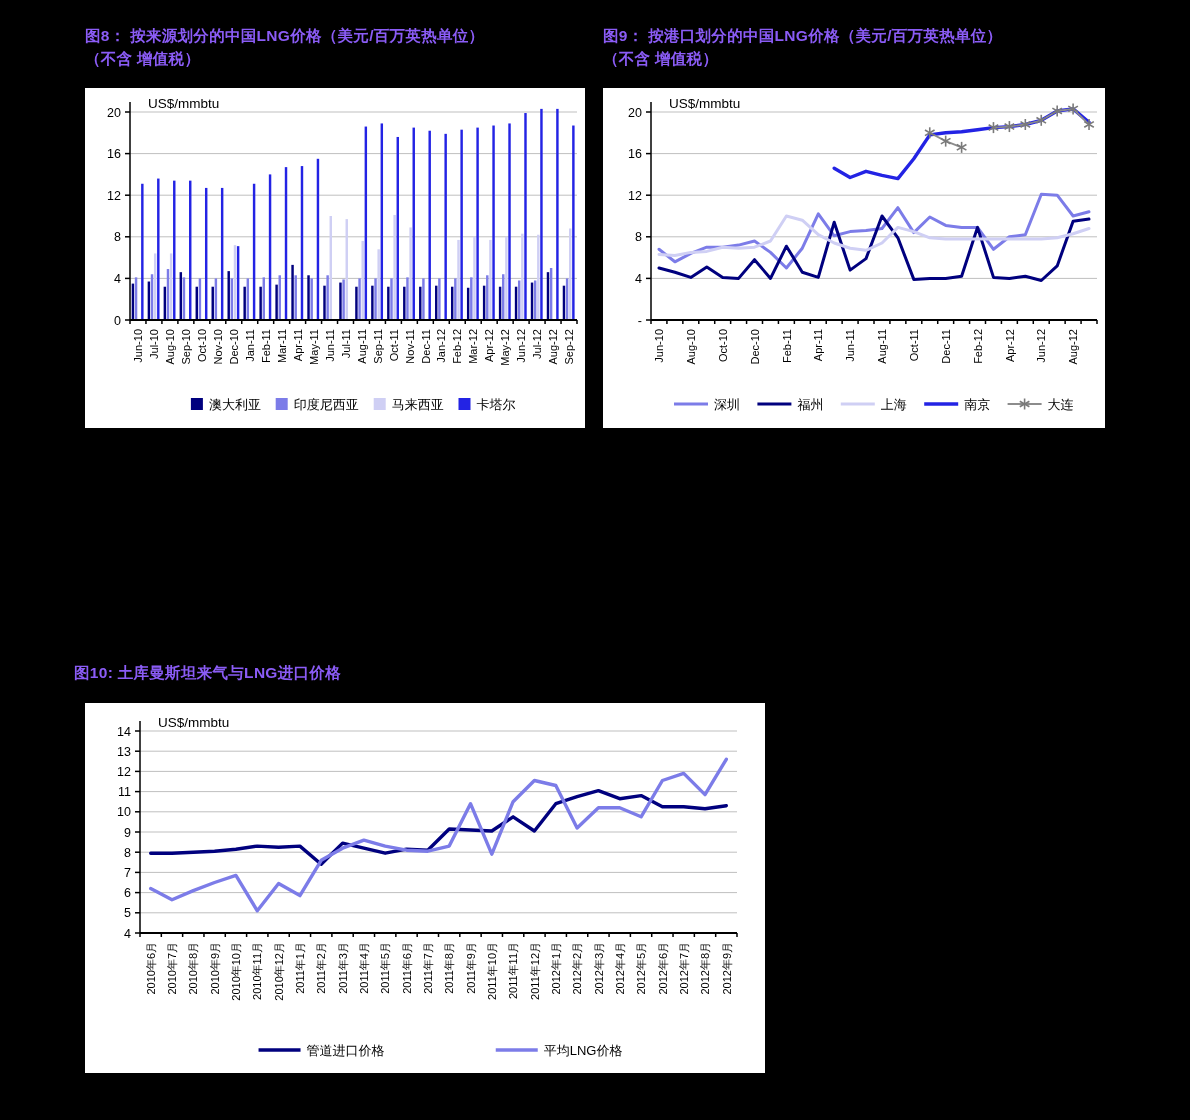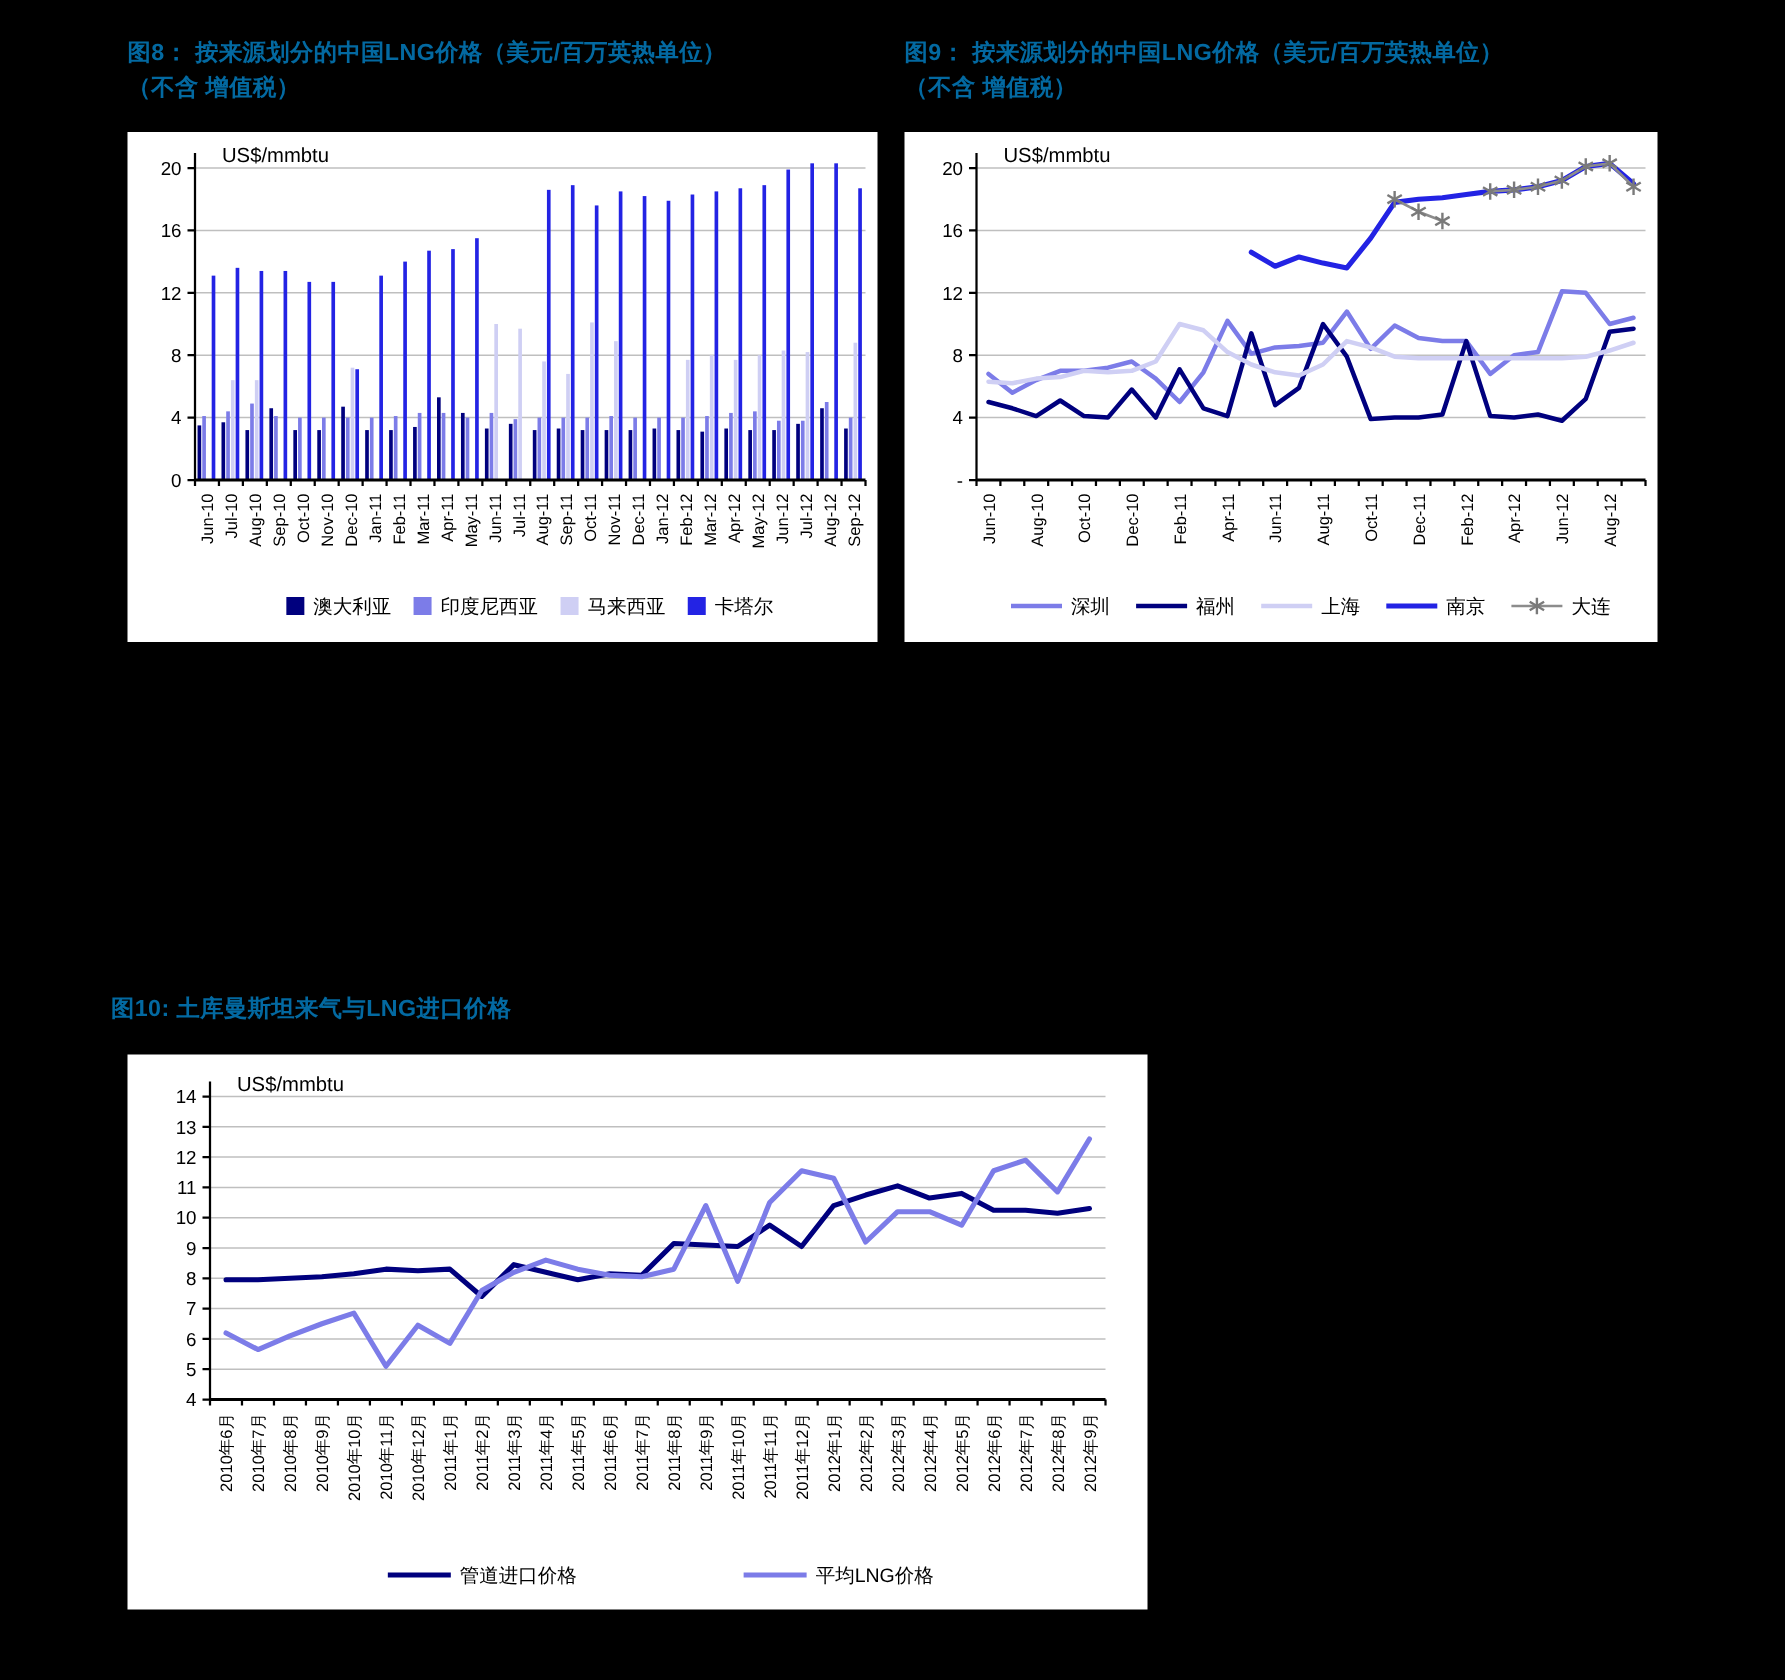--- a/index.html
+++ b/index.html
@@ -1,39 +1,39 @@
 <!DOCTYPE html>
 <html><head>
 <meta charset="utf-8">
 <style>
   html,body{margin:0;padding:0}
   body{
     width:1190px;height:1120px;position:relative;background:#000000;
     font-family:"Liberation Sans","DejaVu Sans",sans-serif;overflow:hidden;
   }
   .fig-title{
-    position:absolute;margin:0;color:#0369a1;font-size:15.5px;font-weight:bold;
+    position:absolute;margin:0;color:#8b5cf6;font-size:15.5px;font-weight:bold;
     line-height:1.5;white-space:pre-line;letter-spacing:.3px;
   }
   .t-fig8{left:85px;top:24px;width:505px}
   .t-fig9{left:603px;top:24px;width:505px}
   .t-fig10{left:74px;top:661px;width:680px}
   .panel{position:absolute;background:#ffffff}
   .p-fig8{left:85px;top:88px;width:500px;height:340px}
   .p-fig9{left:603px;top:88px;width:502px;height:340px}
   .p-fig10{left:85px;top:703px;width:680px;height:370px}
   svg{display:block}
   svg text{font-family:"Liberation Sans","DejaVu Sans",sans-serif}
 </style>
 </head>
 <body>
 
 <h2 class="fig-title t-fig8">图8： 按来源划分的中国LNG价格（美元/百万英热单位）
 （不含 增值税）</h2>
-<h2 class="fig-title t-fig9">图9： 按来源划分的中国LNG价格（美元/百万英热单位）
+<h2 class="fig-title t-fig9">图9： 按港口划分的中国LNG价格（美元/百万英热单位）
 （不含 增值税）</h2>
 <h2 class="fig-title t-fig10">图10: 土库曼斯坦来气与LNG进口价格</h2>
 
 <div class="panel p-fig8">
   <svg id="chart-fig8" width="500" height="340">
       <g>
         <line x1="45" x2="492" y1="190.4" y2="190.4" stroke="#bfbfbf" stroke-width="1"></line>
         <line x1="45" x2="492" y1="148.8" y2="148.8" stroke="#bfbfbf" stroke-width="1"></line>
         <line x1="45" x2="492" y1="107.2" y2="107.2" stroke="#bfbfbf" stroke-width="1"></line>
         <line x1="45" x2="492" y1="65.6" y2="65.6" stroke="#bfbfbf" stroke-width="1"></line>

